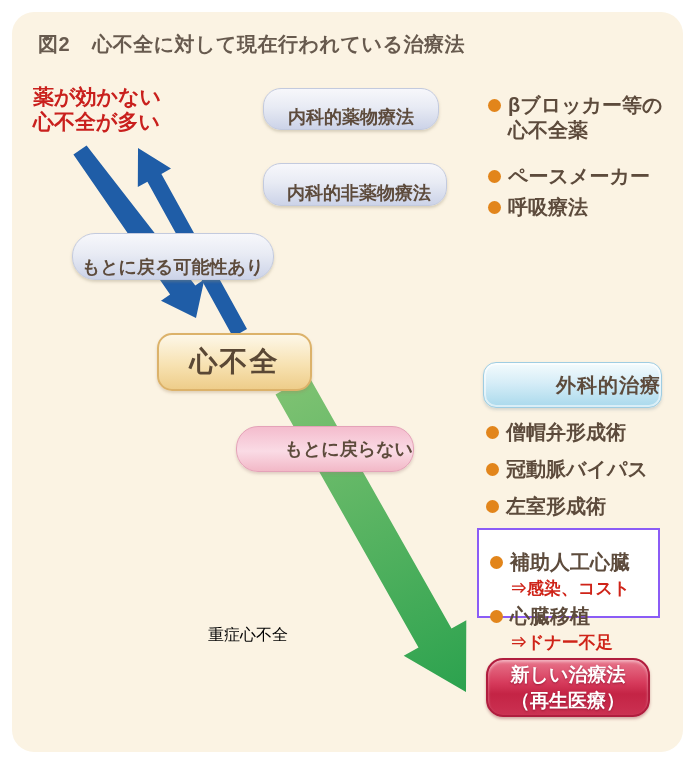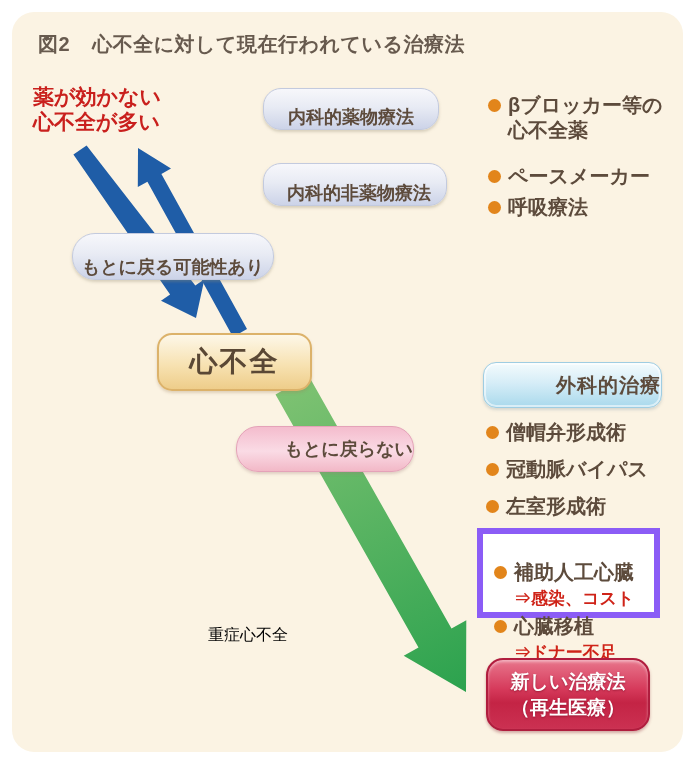--- a/index.html
+++ b/index.html
@@ -48,27 +48,27 @@
     border:1px solid #9fcde2;border-radius:13px;
     box-shadow:0 2px 3px rgba(130,150,160,.3), inset 0 0 0 2px rgba(255,255,255,.55);
     display:flex;align-items:center;justify-content:flex-end;
     font-weight:bold;color:#5d4b3c;font-size:20px;letter-spacing:1px;
   }
   .bullet-item{display:flex;align-items:flex-start;z-index:3;}
   .dot{width:13px;height:13px;border-radius:50%;background:#e2851b;margin:6px 7px 0 0;flex:none;}
   .bullet-text{font-weight:bold;color:#5d4b3c;font-size:20px;line-height:1.25;}
   .assist-box{
     left:465px;top:516px;width:183px;height:90px;z-index:3;
-    background:#ffffff;border:6px solid #8b5cf6;box-sizing:border-box;
-    padding:26px 0 0 11px;
+    background:#ffffff;border:2px solid #8b5cf6;box-sizing:border-box;
+    padding:20px 0 0 11px;
   }
   .assist-box .bullet-text{font-size:20px;}
   .issue{font-weight:bold;color:#cf2318;font-size:17px;margin:2px 0 4px 20px;}
   .new-therapy{
-    left:474px;top:646px;width:164px;height:73px;z-index:3;
+    left:474px;top:646px;width:164px;height:59px;z-index:3;
     background:linear-gradient(180deg,#e8768c 0%,#d63a5b 42%,#c42445 62%,#cb3152 100%);
     border:2px solid #b01d3e;border-radius:17px;box-sizing:border-box;
     box-shadow:inset 0 2px 3px rgba(255,255,255,.45), 0 2px 3px rgba(150,60,70,.4);
     display:flex;flex-direction:column;align-items:center;justify-content:center;
     font-weight:bold;color:#ffffff;font-size:19px;line-height:1.35;
     text-shadow:0 1px 2px rgba(120,10,35,.6);
   }
   .severe{
     left:196px;top:613px;width:167px;height:60px;z-index:3;
     background:linear-gradient(180deg,#fdc javascript;

